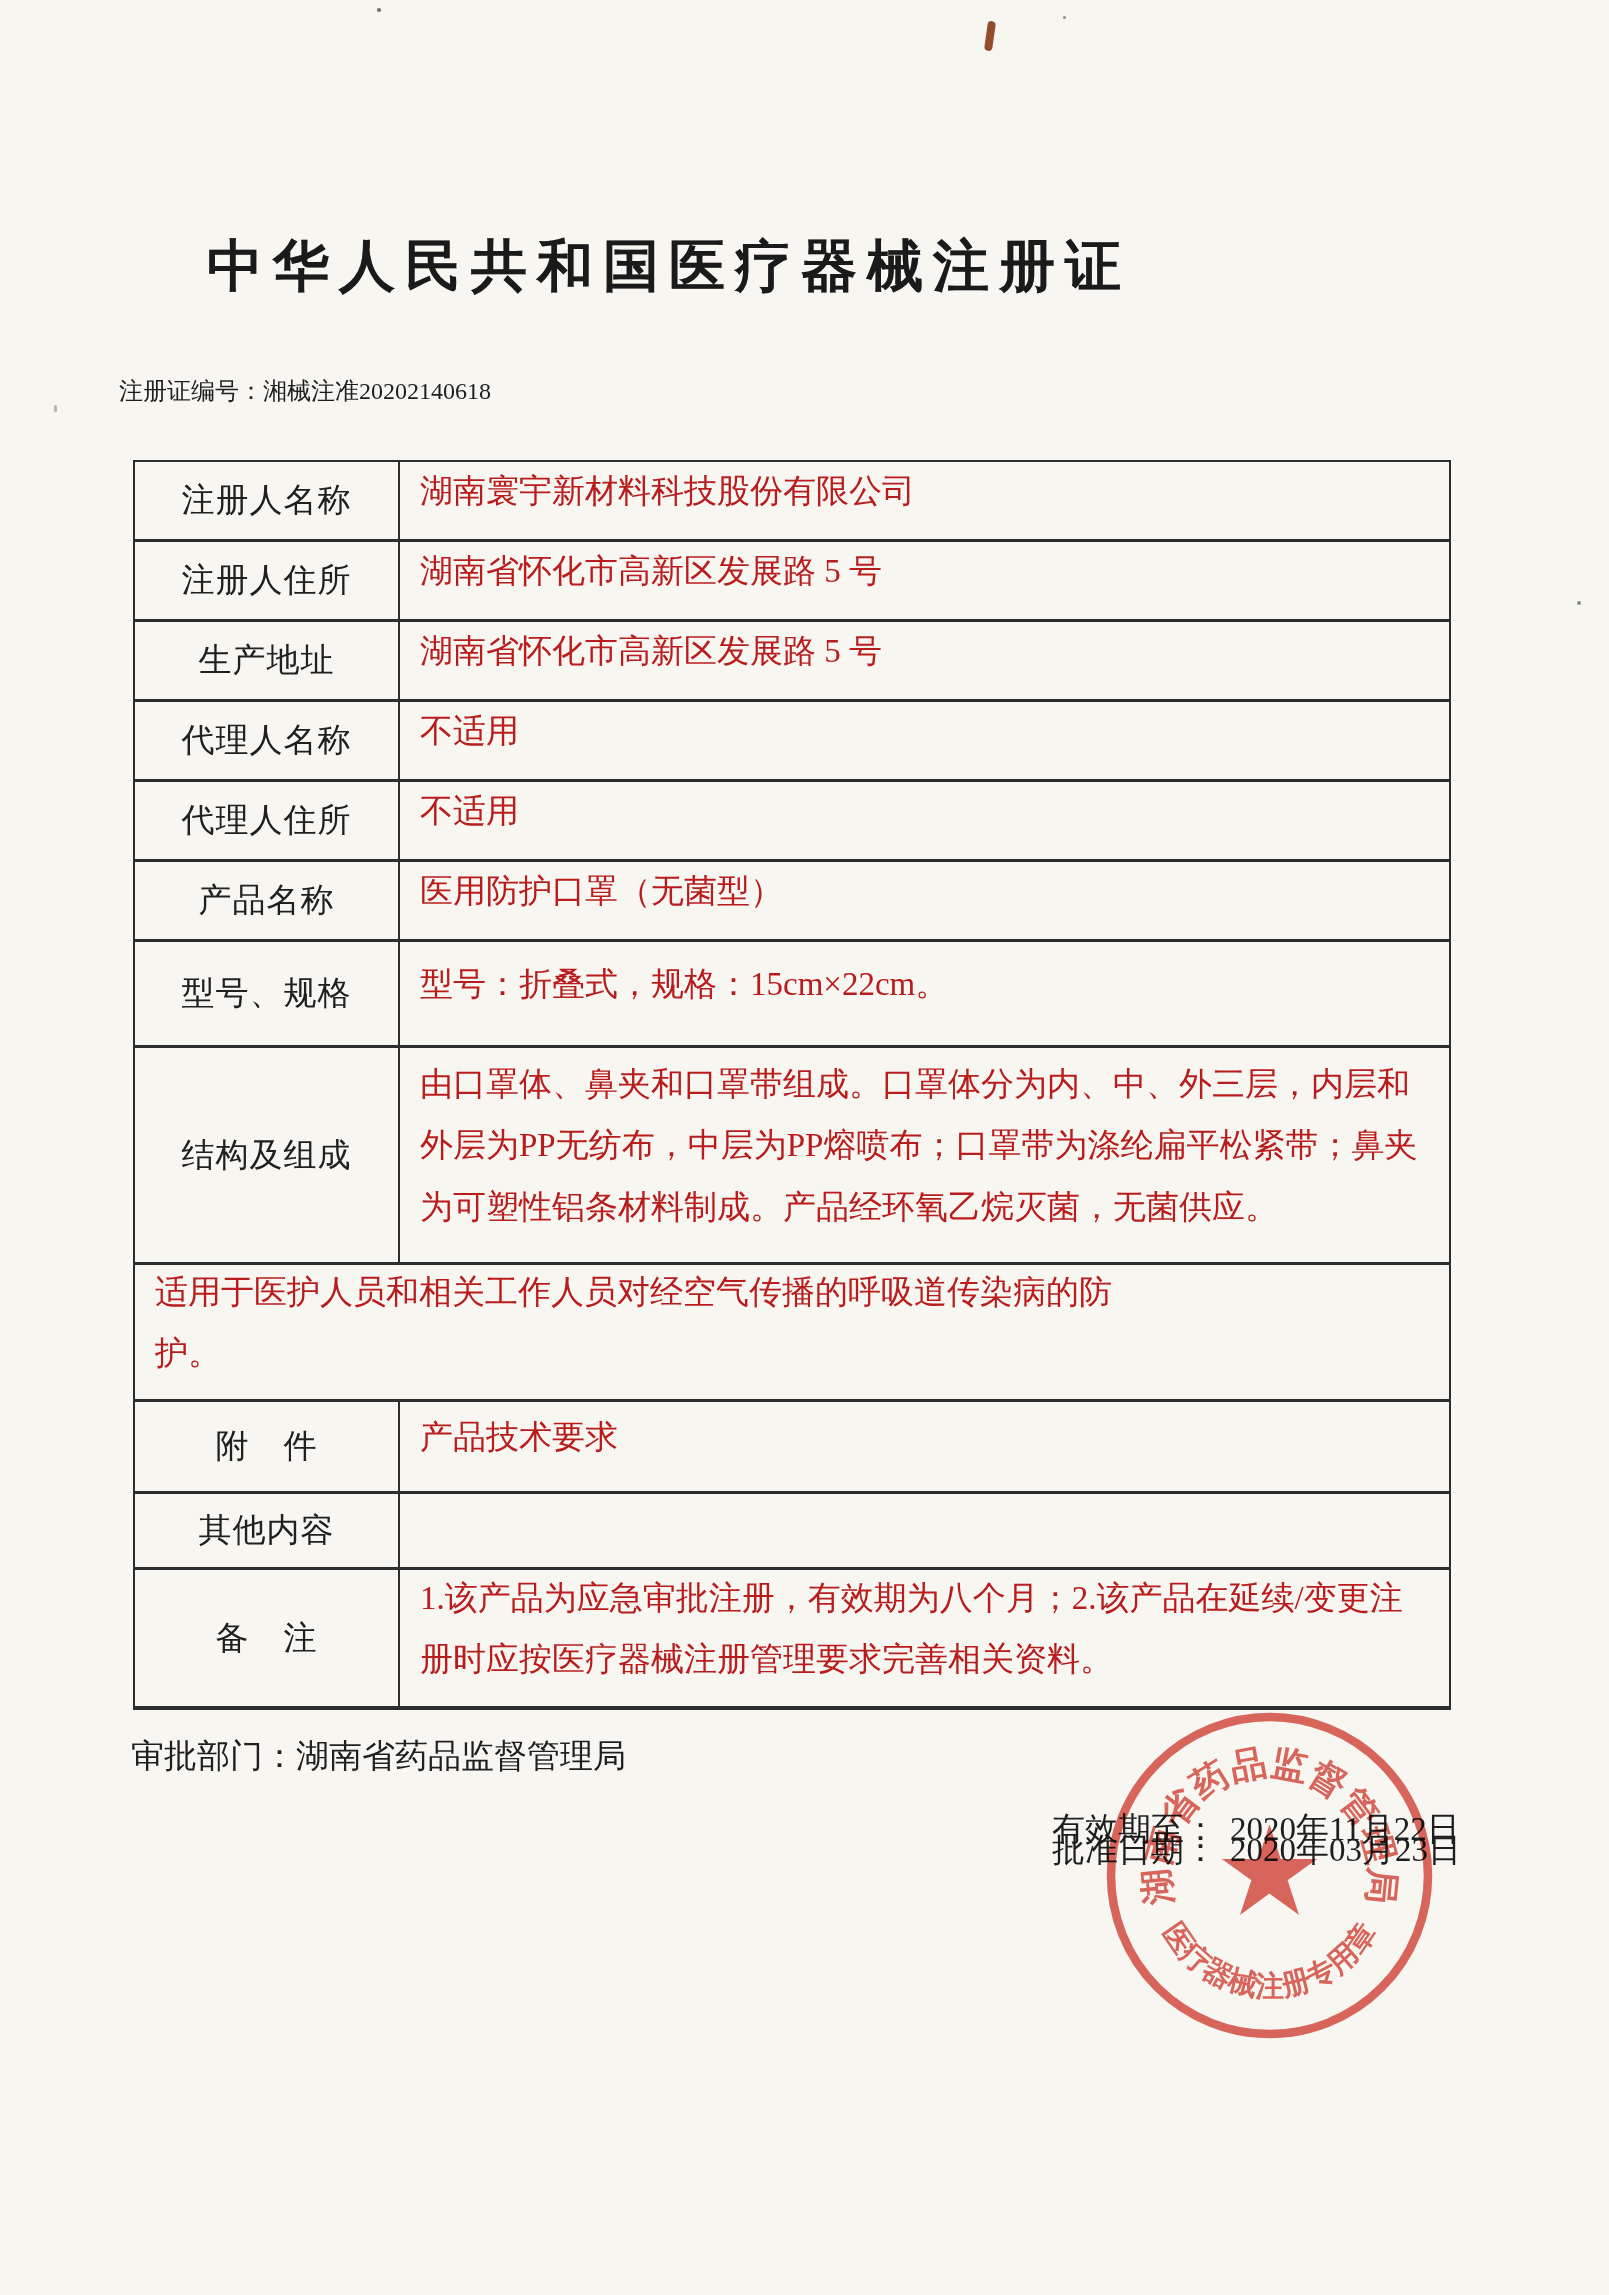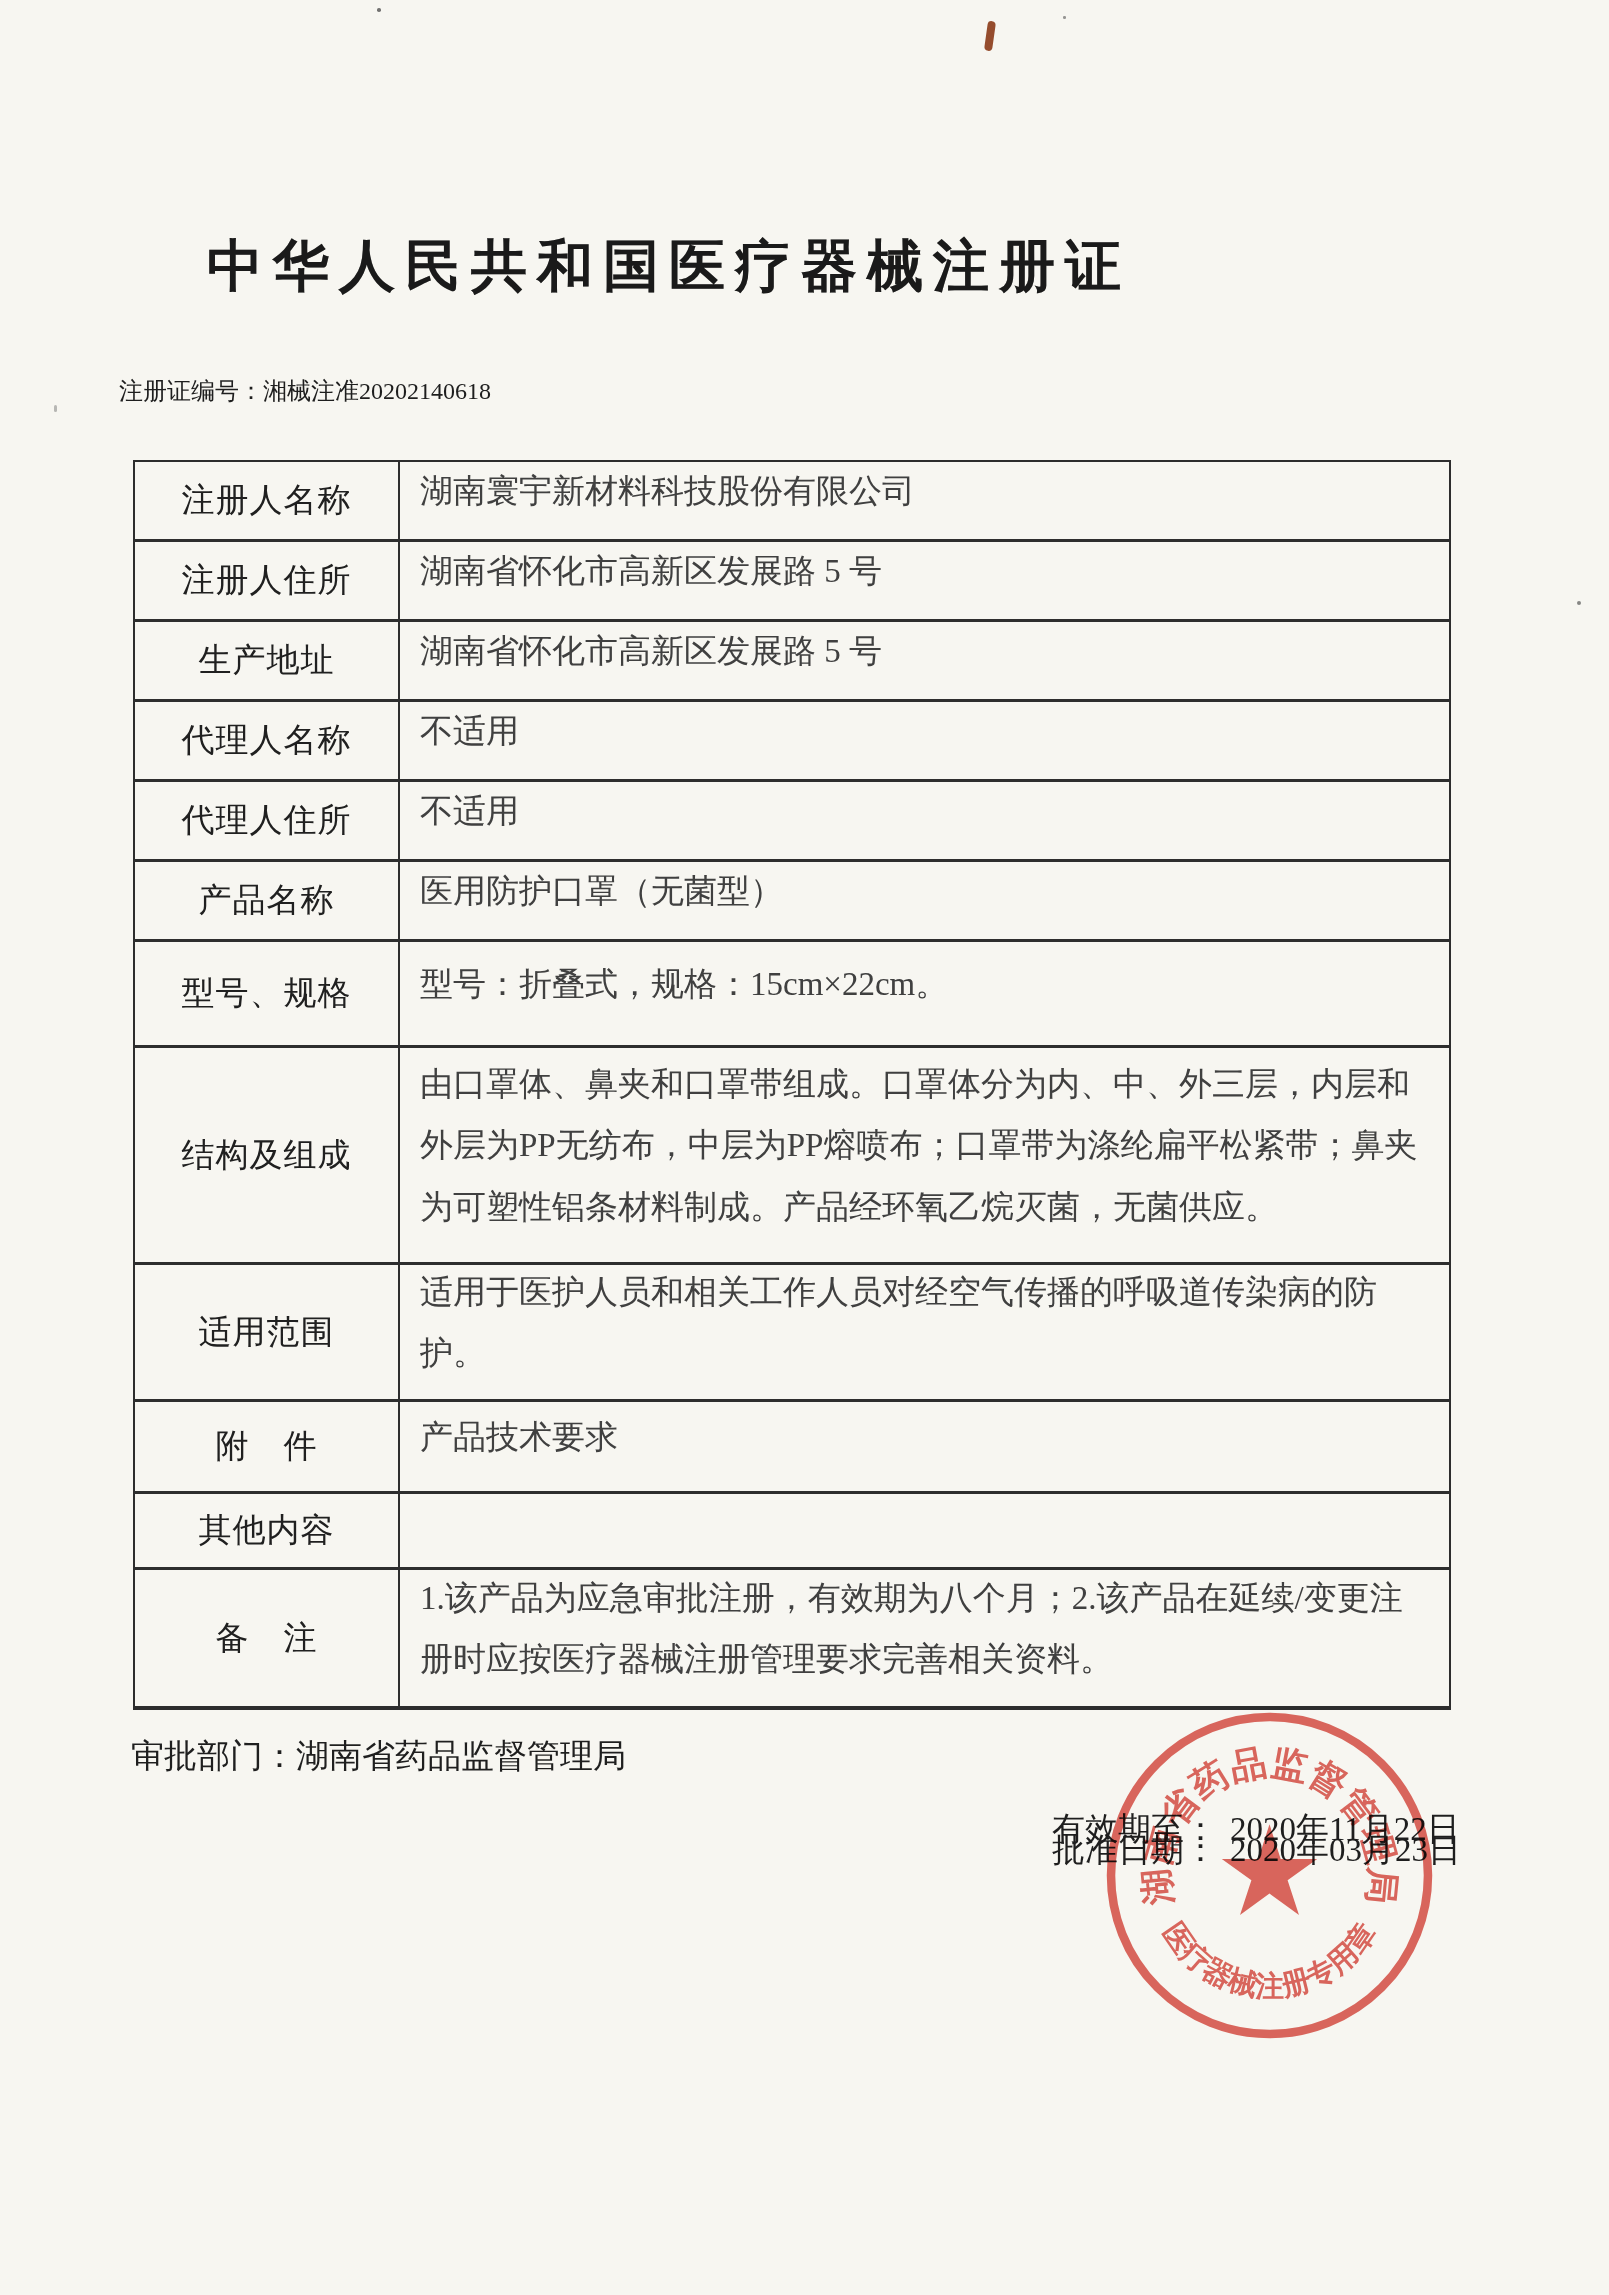--- a/index.html
+++ b/index.html
@@ -38,21 +38,21 @@
     width:265px;flex:0 0 265px;box-sizing:border-box;
     border-right:2px solid #2e2e2e;
     display:flex;align-items:center;justify-content:center;
     font-size:33px;color:#202020;text-align:center;
     letter-spacing:1px;white-space:nowrap;
   }
   .cell-value{
     flex:1;box-sizing:border-box;
     display:flex;align-items:center;
     padding:5px 15px 23px 20px;
-    font-size:33px;line-height:1.85;color:#404040;
+    font-size:33px;line-height:1.85;color:#b91c1c;
     white-space:pre-line;
   }
   .footer-dept{
     position:absolute;left:131px;top:1734px;
     font-size:33px;color:#1f1f1f;white-space:nowrap;
   }
   .date-line{position:absolute;left:1052px;font-size:33px;color:#1e1e1e;white-space:nowrap;}
   .date-approve{top:1828px;}
   .date-valid{top:1807px;}
   .date-line .dval{margin-left:13px;}
@@ -111,21 +111,20 @@
     <div class="cell-label">型号、规格</div>
     <div class="cell-value">型号：折叠式，规格：15cm×22cm。</div>
   </div>
   <div class="trow r7">
     <div class="cell-label">结构及组成</div>
     <div class="cell-value">由口罩体、鼻夹和口罩带组成。口罩体分为内、中、外三层，内层和
 外层为PP无纺布，中层为PP熔喷布；口罩带为涤纶扁平松紧带；鼻夹
 为可塑性铝条材料制成。产品经环氧乙烷灭菌，无菌供应。</div>
   </div>
   <div class="trow r8">
-    <div class="cell-label">适用范围</div>
     <div class="cell-value">适用于医护人员和相关工作人员对经空气传播的呼吸道传染病的防
 护。</div>
   </div>
   <div class="trow r9">
     <div class="cell-label">附　件</div>
     <div class="cell-value">产品技术要求</div>
   </div>
   <div class="trow r10">
     <div class="cell-label">其他内容</div>
     <div class="cell-value"></div>

